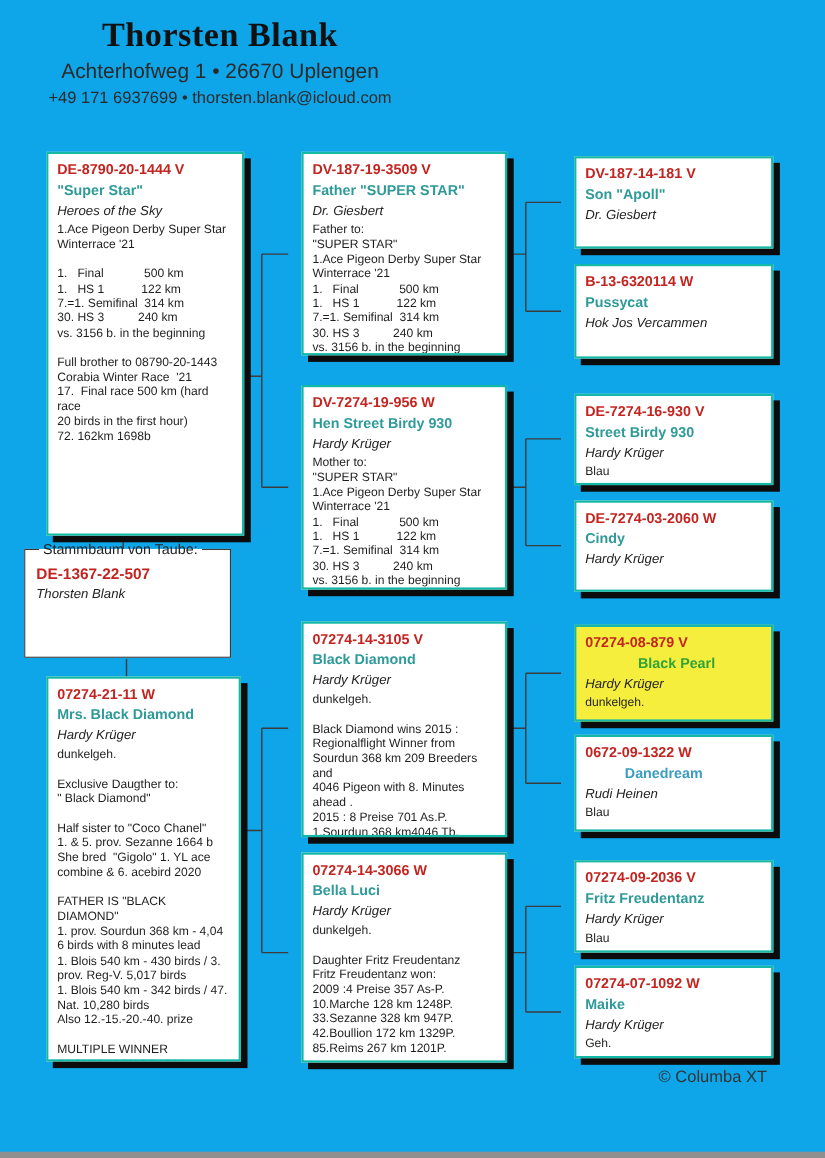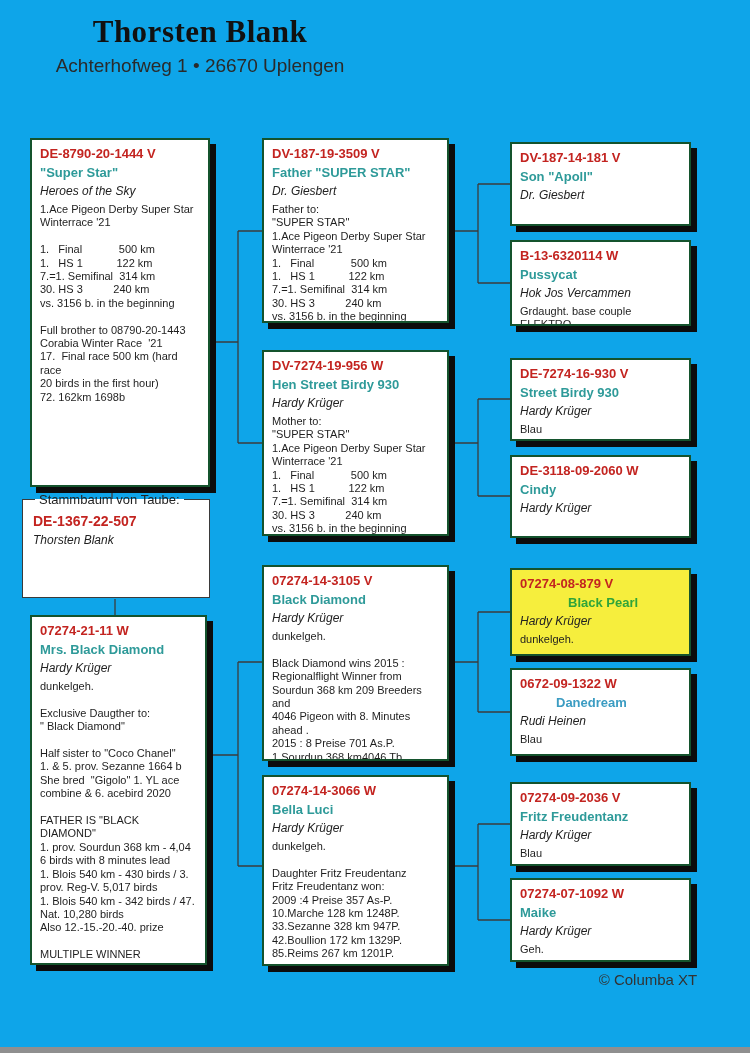--- a/index.html
+++ b/index.html
@@ -14,23 +14,23 @@
   .header{position:absolute;left:28px;top:14px;width:344px;text-align:center;}
   .header .name{
     font-family:"Liberation Serif", serif;
     font-weight:bold;font-size:31px;color:#111;letter-spacing:.5px;
   }
   .header .address{font-size:19px;color:#2a2a2a;margin-top:5px;text-align:center;}
   .header .contact{font-size:15px;color:#2a2a2a;margin-top:4px;}
 
   .pbox{
     position:absolute;background:#ffffff;
-    border:2px solid #14532d;
+    border:2px solid #14b8a6;
     box-shadow:6px 6px 0 #0c0c0c;
-    padding:6px 8px;box-sizing:border-box;overflow:hidden;
+    padding:6px 8px;box-sizing:border-box;overflow:hidden;margin-left:12px;
   }
   .pbox.yellow{background:#f6ee3d;}
   .ring{font-size:13px;font-weight:bold;color:#c32420;margin-bottom:4px;}
   .bname{font-size:13px;font-weight:bold;color:#2e9a99;margin-bottom:4px;}
   .bname.green{color:#2fa43a;padding-left:48px;}
   .bname.blue{color:#3b9cc2;padding-left:36px;}
   .breeder{font-size:12px;font-style:italic;color:#222;margin-bottom:5px;}
   .details{font-size:11px;line-height:1.22;white-space:pre-wrap;color:#1e1e1e;}
 
   .subject-box{
@@ -47,20 +47,21 @@
   .bottom-bar{position:absolute;left:0;bottom:0;width:750px;height:6px;background:#8f8f8f;}
 </style>
 </head>
 <body>
 
 <div class="page">
 
   <div class="header">
     <div class="name">Thorsten Blank</div>
     <div class="address">Achterhofweg 1 • 26670 Uplengen</div>
+    <div class="contact">+49 171 6937699 • thorsten.blank@icloud.com</div>
   </div>
 
   <svg class="connectors" width="750" height="1053" viewBox="0 0 750 1053">
     <g stroke="#3c3c3c" stroke-width="1.3" fill="none">
 
       <path d="M112 488 V503"></path>
       <path d="M115 599 V616"></path>
 
       <path d="M212 342 H238 M238 231 V443 M238 231 H262 M238 443 H262"></path>
 
@@ -202,32 +203,31 @@
     <div class="ring">DV-187-14-181 V</div>
     <div class="bname">Son "Apoll"</div>
     <div class="breeder">Dr. Giesbert</div>
     <div class="details"></div>
   </div>
 
   <div class="pbox" style="left:510px;top:240px;width:181px;height:86px">
     <div class="ring">B-13-6320114 W</div>
     <div class="bname">Pussycat</div>
     <div class="breeder">Hok Jos Vercammen</div>
-    <div class="details">Grdaught. base couple ELEKTRO</div>
   </div>
 
   <div class="pbox" style="left:510px;top:358px;width:181px;height:83px">
     <div class="ring">DE-7274-16-930 V</div>
     <div class="bname">Street Birdy 930</div>
     <div class="breeder">Hardy Krüger</div>
     <div class="details">Blau</div>
   </div>
 
   <div class="pbox" style="left:510px;top:455px;width:181px;height:83px">
-    <div class="ring">DE-3118-09-2060 W</div>
+    <div class="ring">DE-7274-03-2060 W</div>
     <div class="bname">Cindy</div>
     <div class="breeder">Hardy Krüger</div>
     <div class="details"></div>
   </div>
 
   <div class="pbox yellow" style="left:510px;top:568px;width:181px;height:88px">
     <div class="ring">07274-08-879 V</div>
     <div class="bname green">Black Pearl</div>
     <div class="breeder">Hardy Krüger</div>
     <div class="details">dunkelgeh.</div>

